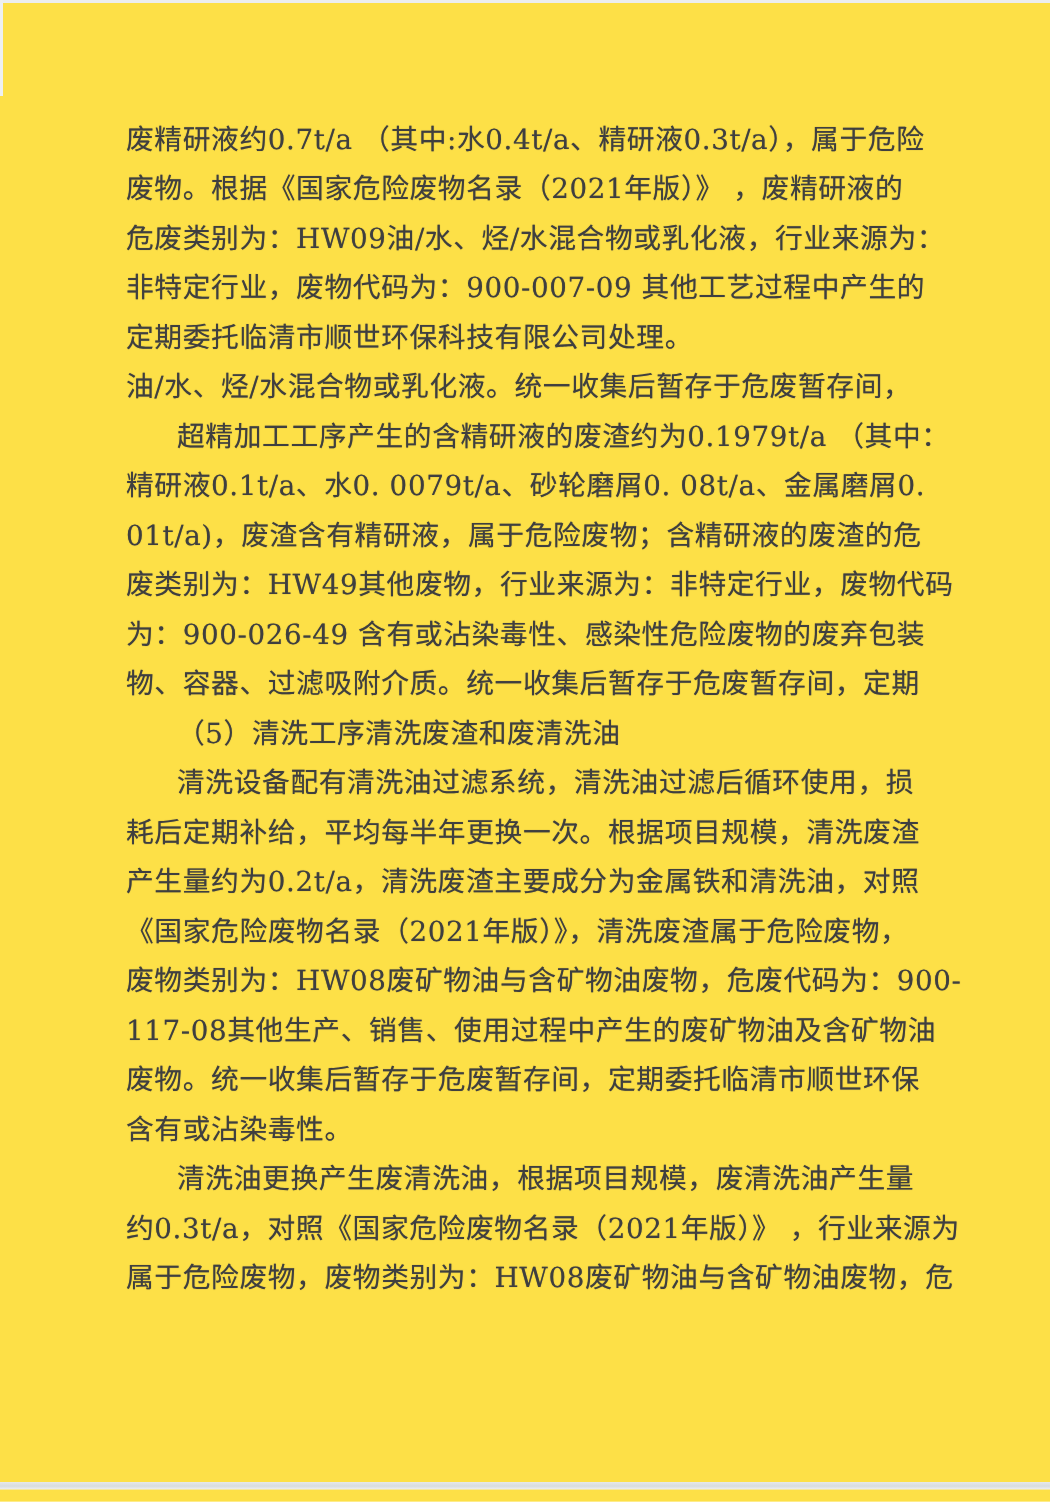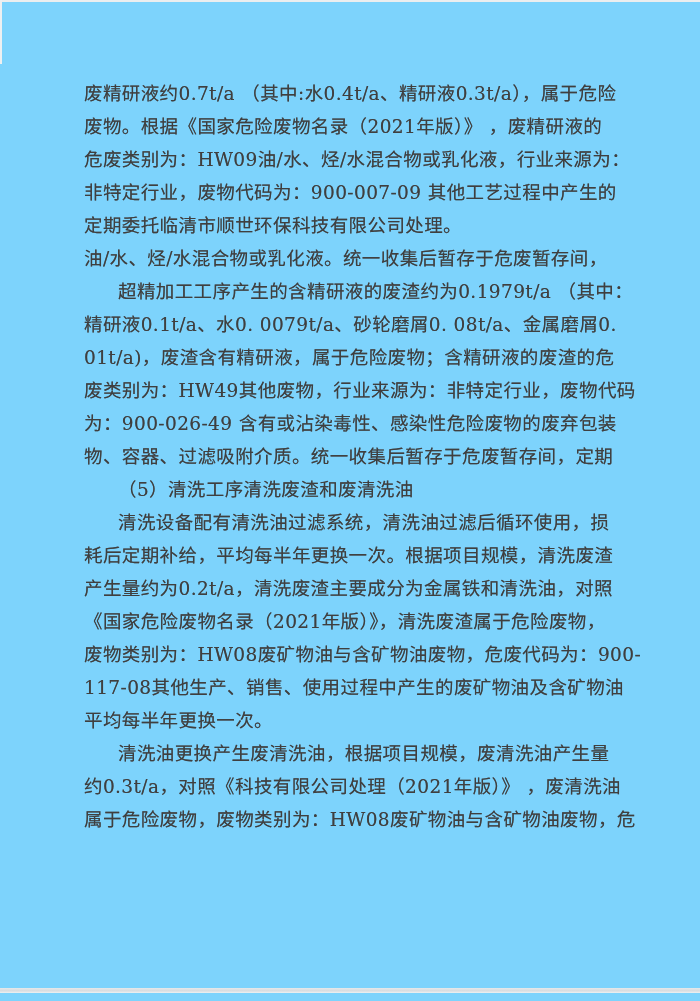--- a/index.html
+++ b/index.html
@@ -10,21 +10,21 @@
   body {
     width: 700px;
     height: 1001px;
     position: relative;
     overflow: hidden;
     font-family: "DejaVu Serif", "DejaVu Sans", serif;
   }
   .page {
     position: absolute;
     inset: 0;
-    background: #7dd3fc;
+    background: #fde047;
   }
   
   .edge-top {
     position: absolute;
     top: 0; left: 0; right: 0;
     height: 2px;
     background: #eceeef;
   }
   .edge-left {
     position: absolute;
@@ -83,22 +83,23 @@
       <div class="paragraph">
         <div class="line indent">（5）清洗工序清洗废渣和废清洗油</div>
       </div>
       <div class="paragraph">
         <div class="line indent">清洗设备配有清洗油过滤系统，清洗油过滤后循环使用，损</div>
         <div class="line">耗后定期补给，平均每半年更换一次。根据项目规模，清洗废渣</div>
         <div class="line">产生量约为0.2t/a，清洗废渣主要成分为金属铁和清洗油，对照</div>
         <div class="line">《国家危险废物名录（2021年版）》，清洗废渣属于危险废物，</div>
         <div class="line">废物类别为：HW08废矿物油与含矿物油废物，危废代码为：900-</div>
         <div class="line">117-08其他生产、销售、使用过程中产生的废矿物油及含矿物油</div>
-        <div class="line">平均每半年更换一次。</div>
+        <div class="line">废物。统一收集后暂存于危废暂存间，定期委托临清市顺世环保</div>
+        <div class="line">含有或沾染毒性。</div>
       </div>
       <div class="paragraph">
         <div class="line indent">清洗油更换产生废清洗油，根据项目规模，废清洗油产生量</div>
-        <div class="line">约0.3t/a，对照《科技有限公司处理（2021年版）》 ，废清洗油</div>
+        <div class="line">约0.3t/a，对照《国家危险废物名录（2021年版）》 ，行业来源为</div>
         <div class="line">属于危险废物，废物类别为：HW08废矿物油与含矿物油废物，危</div>
       </div>
     </div>
   <div class="bottom-shadow"></div>
 </div>
 
 </body></html>

